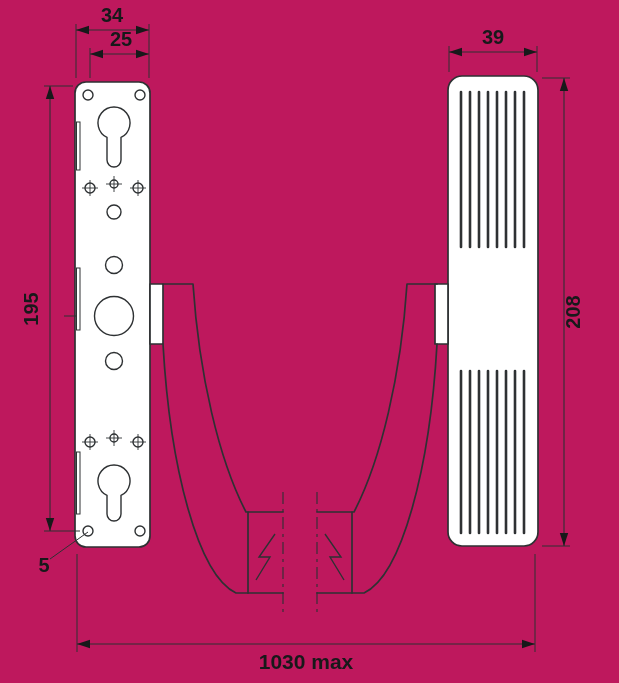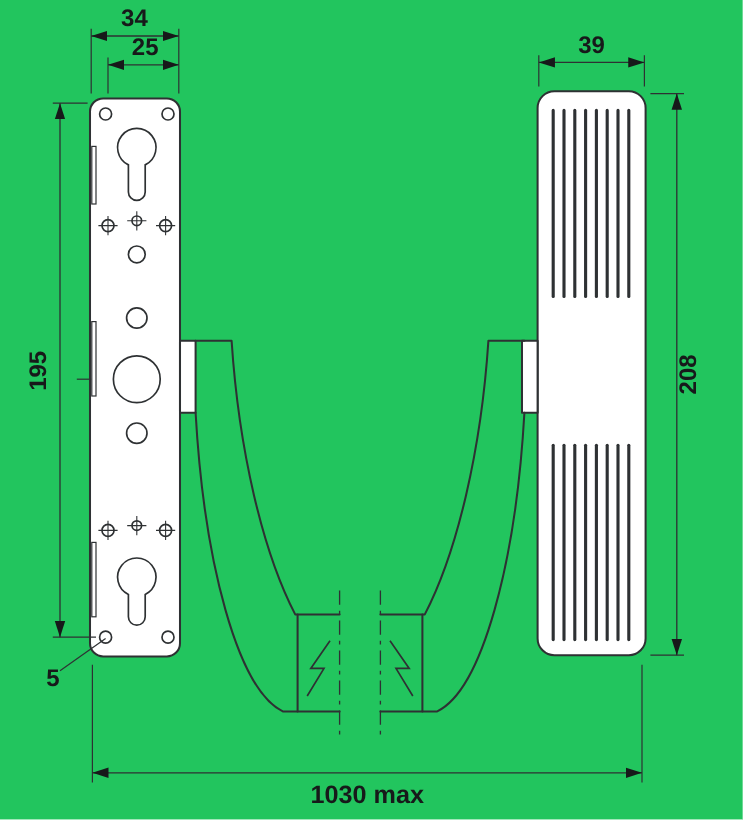--- a/index.html
+++ b/index.html
@@ -1,16 +1,16 @@
 <!DOCTYPE html>
 <html><head>
 <meta charset="utf-8">
 <style>
   html,body { margin:0; padding:0; background:#fff; }
-  .stage { position:relative; width:619px; height:683px; background:#22c55e; overflow:hidden; }
+  .stage { position:relative; width:619px; height:683px; background:#be185d; overflow:hidden; }
   svg { display:block; }
   .outline { fill:#ffffff; stroke:#2e3133; stroke-width:1.7; }
   .part    { fill:none; stroke:#2e3133; stroke-width:1.7; stroke-linejoin:round; stroke-linecap:round; }
   .partfill{ fill:#ffffff; stroke:#2e3133; stroke-width:1.7; stroke-linejoin:round; }
   .hole    { fill:none; stroke:#2e3133; stroke-width:1.4; }
   .thin    { fill:none; stroke:#2e3133; stroke-width:1.0; }
   .cross   { stroke:#2e3133; stroke-width:0.9; }
   .rib     { stroke:#2e3133; stroke-width:2.6; stroke-linecap:round; }
   .dim     { stroke:#2e3133; stroke-width:1.1; fill:none; }
   .ext     { stroke:#2e3133; stroke-width:1.0; fill:none; }

